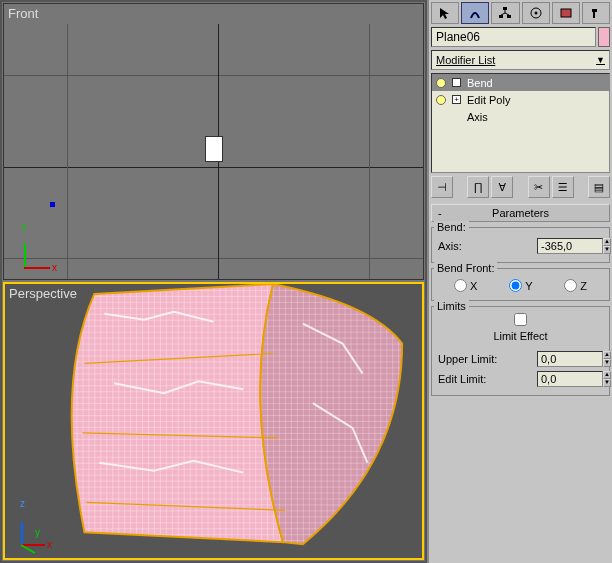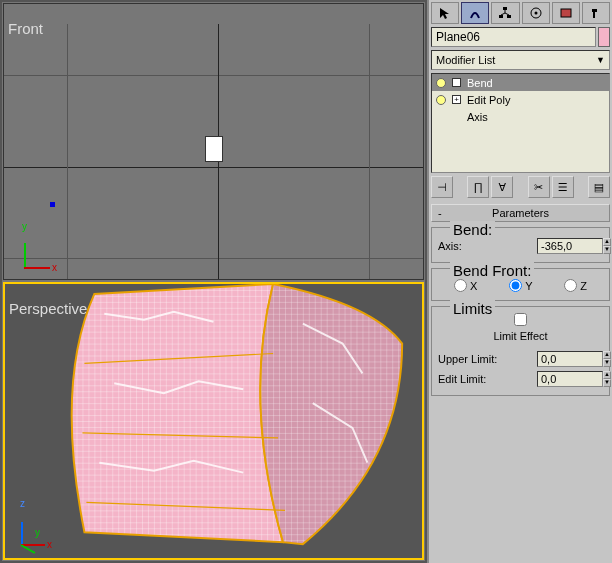--- a/index.html
+++ b/index.html
@@ -2,52 +2,52 @@
 <html><head>
 <meta charset="utf-8">
 <style>
   * { box-sizing: border-box; margin: 0; padding: 0; font-family: "MS Sans Serif", Tahoma, sans-serif; font-size: 11px; }
   body { background: #c0c0c0; width: 612px; height: 563px; overflow: hidden; }
   .app { display: flex; width: 100%; height: 100%; }
   .viewports { flex: 1; background: #777; display: flex; flex-direction: column; border: 2px solid #555; }
   .vp { position: relative; margin: 1px; }
   .vp-front { flex: 1; background: #777; border: 1px solid #333; }
   .vp-persp { flex: 1; background: #555; border: 2px solid #ffcc00; }
-  .vp-label { position: absolute; top: 16px; left: 4px; color: #ddd; font-size: 15px; }
+  .vp-label { position: absolute; top: 2px; left: 4px; color: #ddd; font-size: 13px; }
   .grid-front { position: absolute; top: 20px; left: 0; right: 0; bottom: 0; }
   .grid-line-h { position: absolute; left: 0; right: 0; border-top: 1px solid #555; }
   .grid-line-v { position: absolute; top: 0; bottom: 0; border-left: 1px solid #555; }
   .grid-line-h.dark { border-top: 1px solid #222; }
   .grid-line-v.dark { border-left: 1px solid #222; }
   .small-obj { position: absolute; width: 18px; height: 26px; background: #fff; border:1px solid #333; }
   .axis { position: absolute; bottom: 10px; left: 20px; width: 36px; height: 36px; }
   .axis-y { position:absolute; left:0; bottom:0; width:2px; height:26px; background:#0c0; }
   .axis-x { position:absolute; left:0; bottom:0; height:2px; width:26px; background:#c00; }
   .axis-ylab { position:absolute; left:-2px; top:-12px; color:#0c0; font-size:10px;}
   .axis-xlab { position:absolute; left:28px; bottom:-4px; color:#c00; font-size:10px;}
   .side { width: 185px; background: #c5c5c5; border-left: 2px solid #888; padding: 2px; }
   .tabrow { display:flex; gap:2px; height:22px; }
   .tabbtn { flex:1; background:#c0c0c0; border:1px solid #888; display:flex; align-items:center; justify-content:center; }
   .tabbtn.active { background:#9ac; border:1px solid #336; }
   .namefld { display:flex; margin-top:3px; }
   .namefld input { flex:1; height:20px; background:#e8e8d8; border:1px inset #888; padding:0 4px; font-size:12px;}
   .swatch { width:20px; height:20px; background:#f4b4c8; border:1px solid #666; margin-left:2px; }
-  .modlist { width:100%; height:20px; margin-top:3px; background:#e8e8d8; border:1px inset #888; padding:0 4px; font-size:11px; display:flex; align-items:center; justify-content:space-between;}
+  .modlist { width:100%; height:20px; margin-top:3px; background:#e8e8d8; border:1px inset #888; padding:0 4px; font-size:11px; display:flex; align-items:center; justify-content:space-between;text-decoration:underline;}
   .modlist .arrow { font-size:9px; }
   .stack { margin-top:3px; height:100px; background:#e8e8d8; border:1px inset #888; overflow:hidden; }
   .stack-row { display:flex; align-items:center; height:17px; padding-left:4px; gap:6px; }
   .stack-row.sel { background:#888; color:#fff; }
   .bulb { width:10px; height:10px; border:1px solid #666; border-radius:50%; background:#ff8; display:inline-block;}
   .plus { width:9px; height:9px; border:1px solid #333; background:#fff; font-size:8px; line-height:8px; text-align:center;}
   .stackbtns { display:flex; justify-content:space-between; margin-top:3px; height:22px; }
   .sb { width:22px; height:22px; background:#c0c0c0; border:1px outset #ddd; display:flex; align-items:center; justify-content:center; font-size:10px;}
   .rollhdr { margin-top:6px; background:#bfbfbf; border:1px outset #ddd; height:18px; display:flex; align-items:center; justify-content:center; position:relative; }
   .rollhdr .minus { position:absolute; left:6px; }
   .group { margin-top:5px; padding:6px 6px 8px 6px; border:1px solid #888; position:relative; background:#c5c5c5; }
-  .group-title { position:absolute; top:-7px; left:18px; background:#c5c5c5; padding:0 3px; font-size:15px; }
+  .group-title { position:absolute; top:-7px; left:2px; background:#c5c5c5; padding:0 3px; font-size:11px; }
   .fld { display:flex; align-items:center; margin-top:4px; }
   .fld label { flex:1; }
   .spinner { display:flex; width:66px; }
   .spinner input { width:66px; height:16px; background:#e8e8d8; border:1px inset #888; padding:0 3px; font-size:11px; }
   .spinbtns { display:flex; flex-direction:column; width:12px; }
   .spinbtns div { height:8px; background:#c0c0c0; border:1px outset #ddd; font-size:6px; text-align:center; line-height:5px;}
   .radios { display:flex; justify-content:space-around; margin-top:4px;}
   .radios label { display:flex; align-items:center; gap:3px; }
   .chkrow { display:flex; justify-content:flex-end; align-items:center; gap:4px; margin-bottom:9px;flex-direction:column;}
   svg.icon { width:14px; height:14px; }

